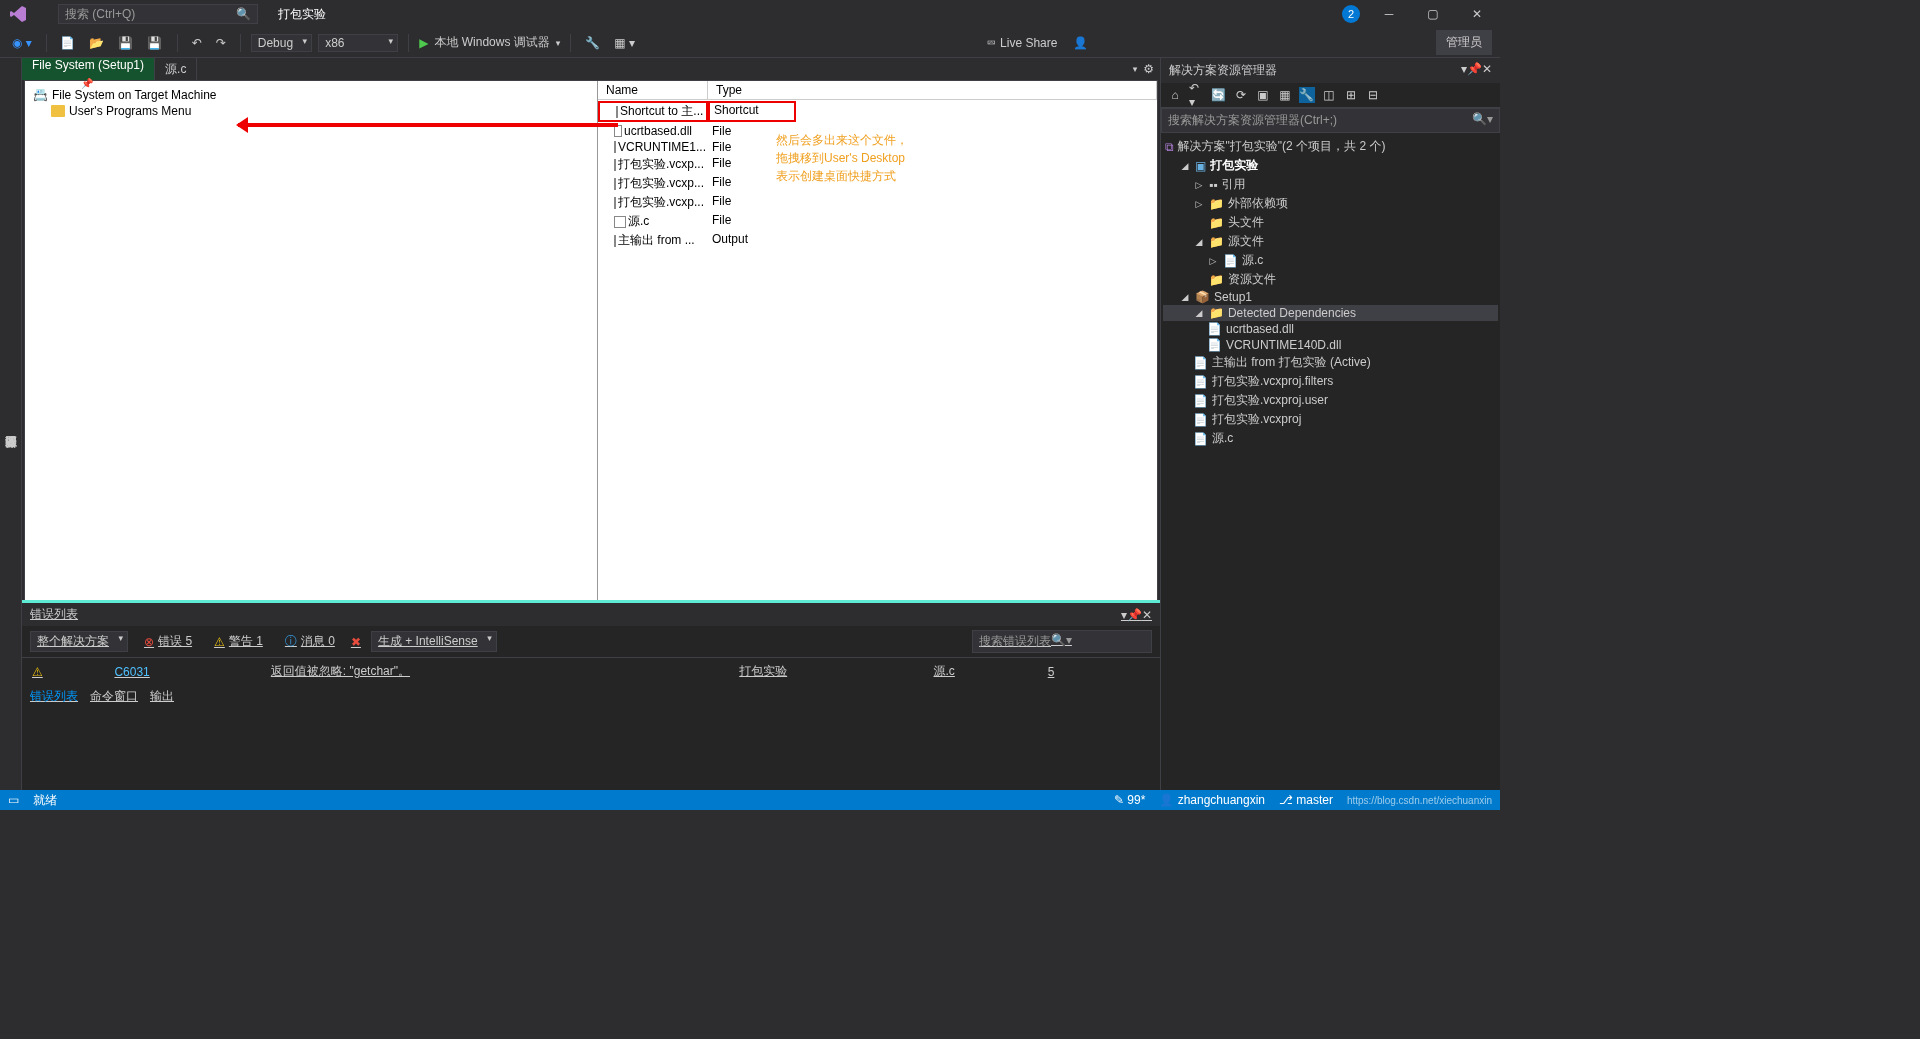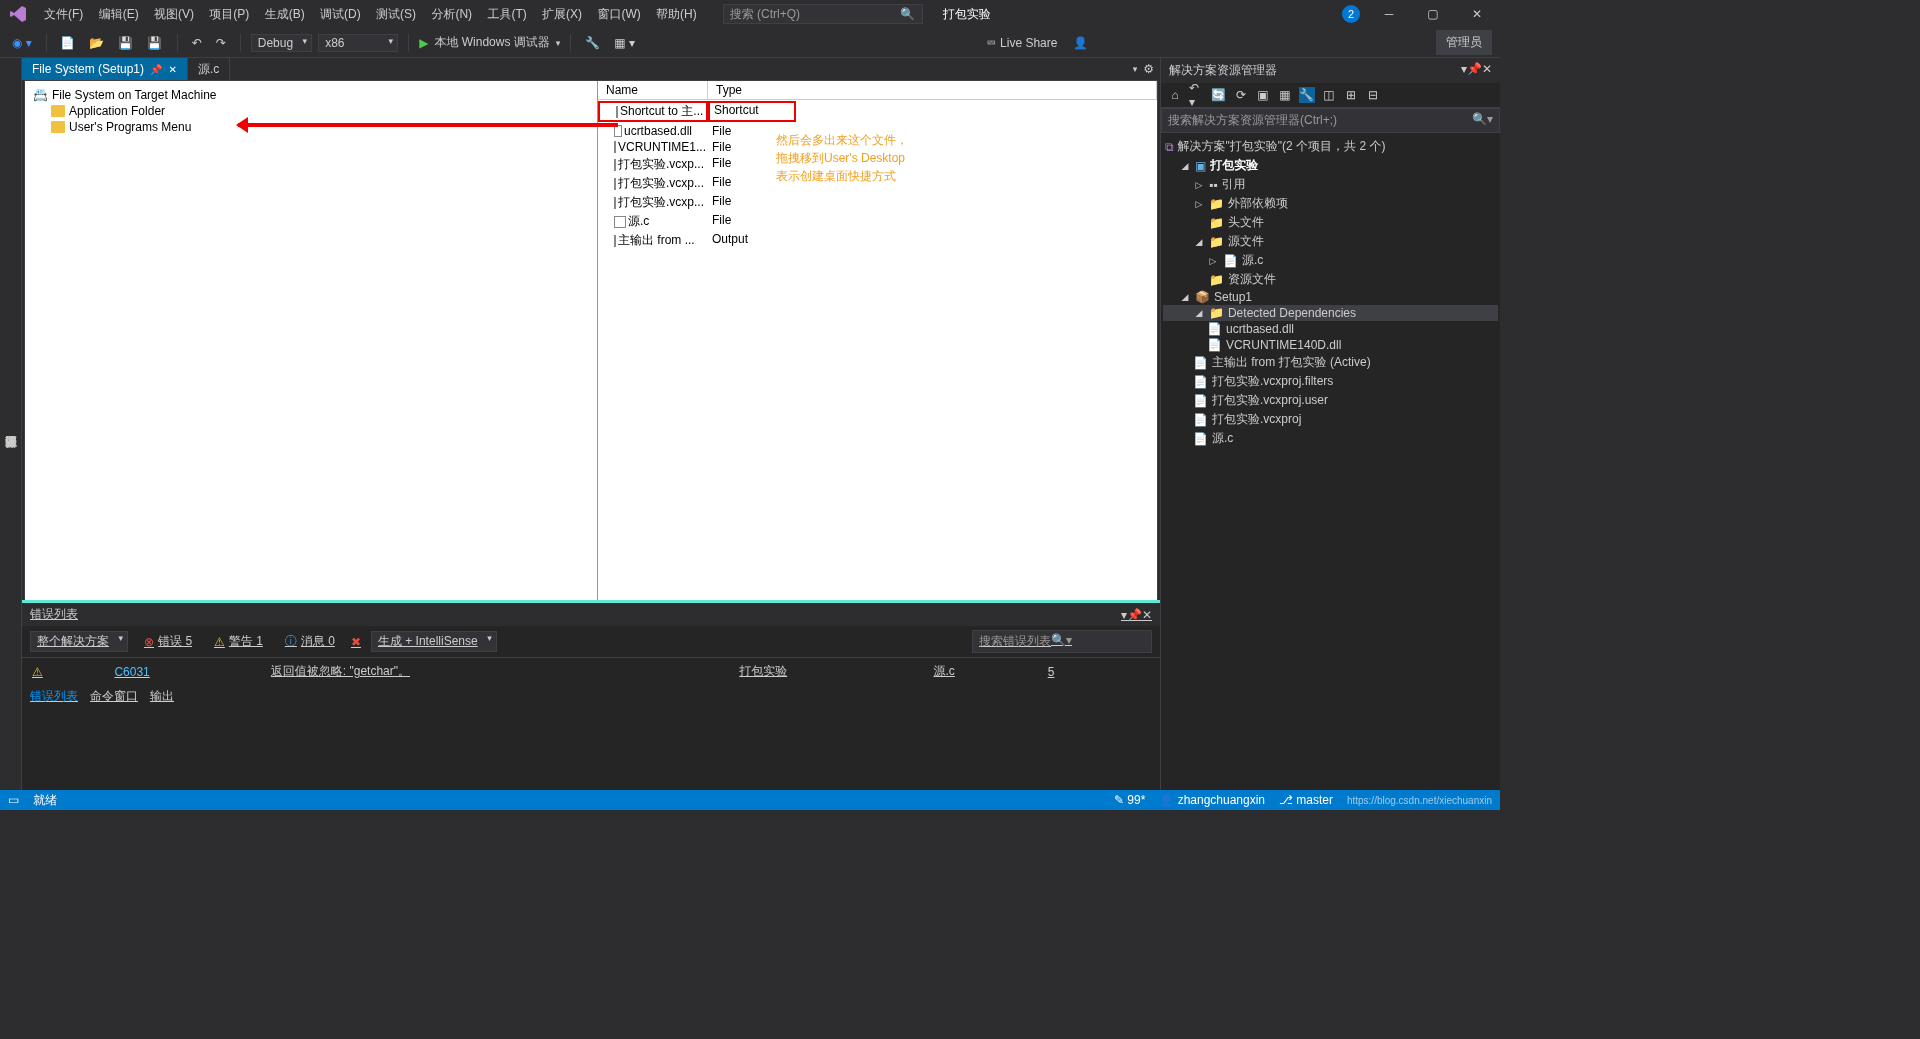--- a/index.html
+++ b/index.html
@@ -19,21 +19,21 @@
 .tb-dd::after { content:"▾"; position:absolute; right:4px; font-size:9px; }
 .play { color:#4ec94e; }
 .admin-btn { margin-left:auto; background:#3f3f46; padding:4px 10px; color:#ccc; }
 .live-share { color:#ccc; margin-right:10px; display:flex; align-items:center; gap:4px; }
 .main { display:flex; height:calc(100% - 28px - 30px - 20px); }
 .leftrail { width:22px; background:#2d2d30; border-right:1px solid #3f3f46; display:flex; flex-direction:column; align-items:center; padding-top:4px; gap:10px; color:#ccc; writing-mode:vertical-rl; font-size:11px; }
 .leftrail .tab { padding:8px 2px; }
 .center { flex:1; display:flex; flex-direction:column; }
 .tabs { height:22px; background:#2d2d30; display:flex; align-items:stretch; position:relative; }
 .tab-item { padding:0 10px; display:flex; align-items:center; gap:6px; border-right:1px solid #3f3f46; font-size:11px; }
-.tab-item.active { background:#0369a1; color:#fff; }
+.tab-item.active { background:#14532d; color:#fff;flex-direction:column; }
 .tab-item .pin { font-size:10px; }
 .tab-item .x { font-size:10px; }
 .tabs .gear { margin-left:auto; padding:0 6px; display:flex; align-items:center; }
 .editor { flex:1; display:flex; background:#fff; color:#000; border:1px solid #3f3f46; margin:0 2px; }
 .tree-pane { width:573px; border-right:1px solid #999; padding:6px 8px; font-size:12.5px; }
 .tree-pane .node { padding:1px 0; display:flex; align-items:center; gap:4px; }
 .tree-pane .indent1 { padding-left:18px; }
 .folder-icon { width:14px; height:12px; background:#f0c040; display:inline-block; border-radius:1px; }
 .redbox { border:2px solid #e00; padding:0 2px; }
 .list-pane { flex:1; position:relative; }
@@ -81,34 +81,20 @@
 </style>
 </head>
 <body>
 
 <div class="titlebar">
   <div class="vs-logo">
       <svg width="18" height="18" viewBox="0 0 18 18">
         <path d="M13 1 L17 3 V15 L13 17 L5 10 L2 12 L1 11 V7 L2 6 L5 8 L13 1 Z" fill="#ba7dd4"></path>
       </svg>
     </div>
-  <div class="menubar">
-    <span>文件(F)</span>
-    <span>编辑(E)</span>
-    <span>视图(V)</span>
-    <span>项目(P)</span>
-    <span>生成(B)</span>
-    <span>调试(D)</span>
-    <span>测试(S)</span>
-    <span>分析(N)</span>
-    <span>工具(T)</span>
-    <span>扩展(X)</span>
-    <span>窗口(W)</span>
-    <span>帮助(H)</span>
-  </div>
   <div class="search-box">
       <span>搜索 (Ctrl+Q)</span>
       <span class="mag">🔍</span>
     </div>
   <span style="margin-left:20px;color:#fff">打包实验</span>
   <div class="title-right">
     <div class="badge-blue">2</div>
     <span class="winbtn">─</span>
     <span class="winbtn">▢</span>
     <span class="winbtn">✕</span>
@@ -163,24 +149,20 @@
           <span style="font-size:9px;margin-right:6px">▾</span>
           <span>⚙</span>
         </div>
     </div>
 
     <div class="editor">
       <div class="tree-pane" style="position:relative">
         <div class="node">📇 <span>File System on Target Machine</span></div>
         <div class="node indent1">
             <span class="folder-icon"></span> 
-            <span>Application Folder</span>
-          </div>
-        <div class="node indent1">
-            <span class="folder-icon"></span> 
             <span>User's Programs Menu</span>
           </div>
       </div>
       <div class="list-pane">
         <div class="arrow"></div>
         <div class="list-head">
           <div class="col-name">Name</div>
           <div class="col-type">Type</div>
         </div>
         <div id="list-rows">

